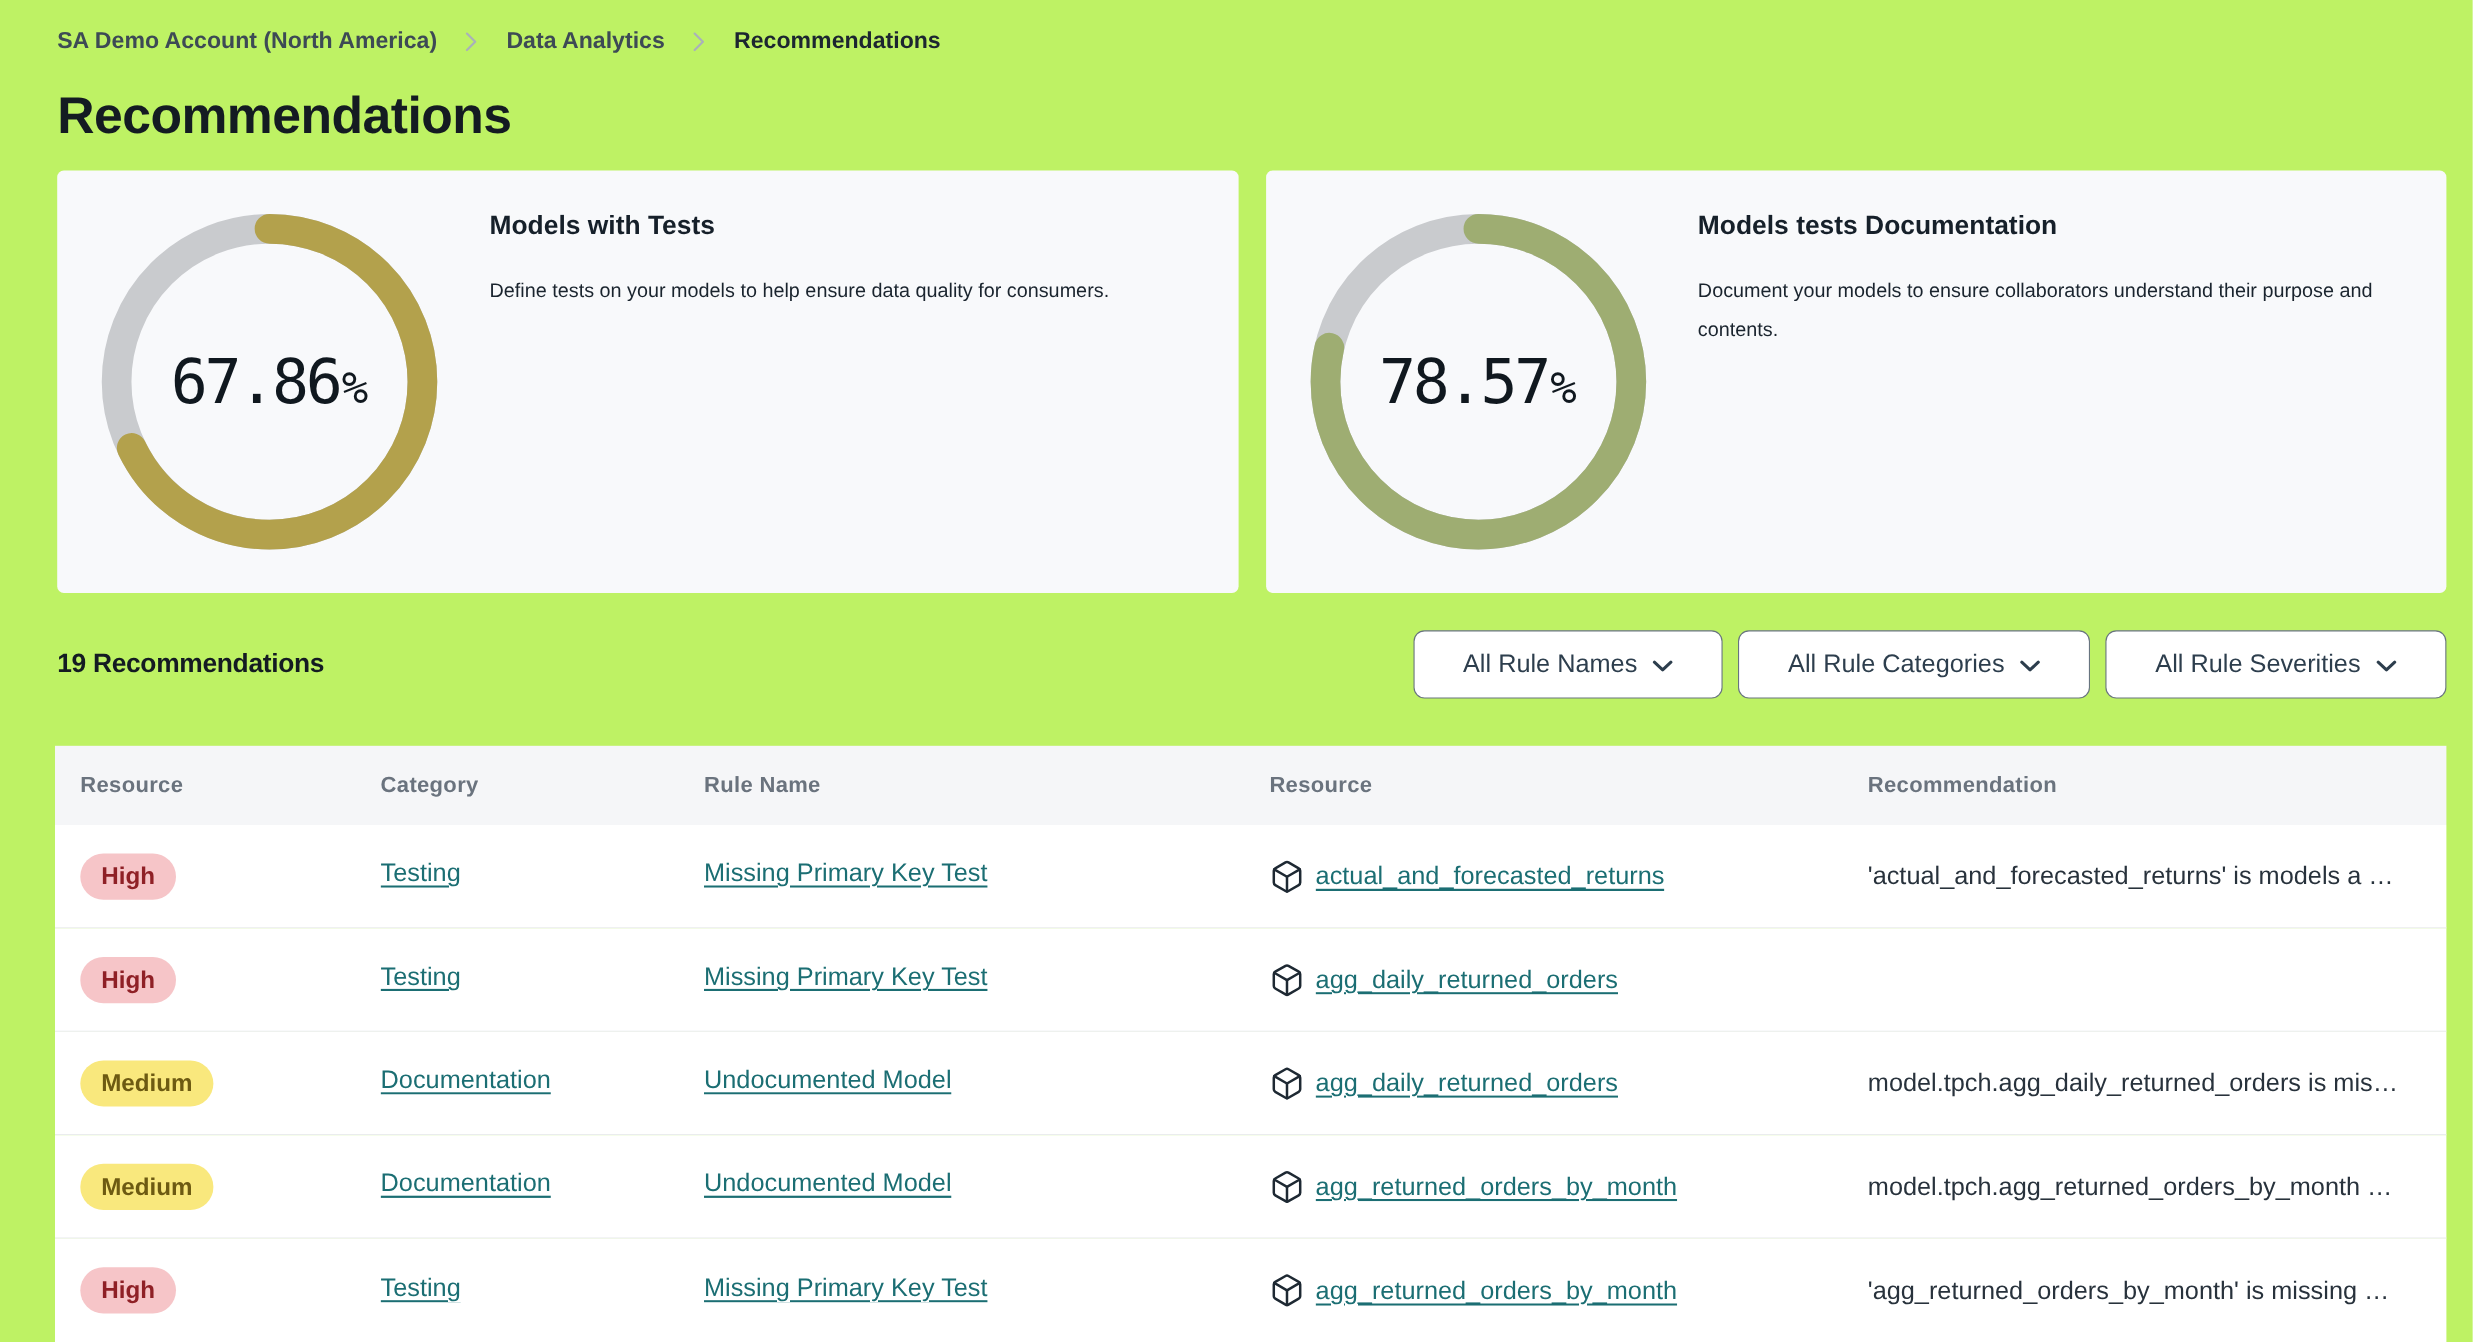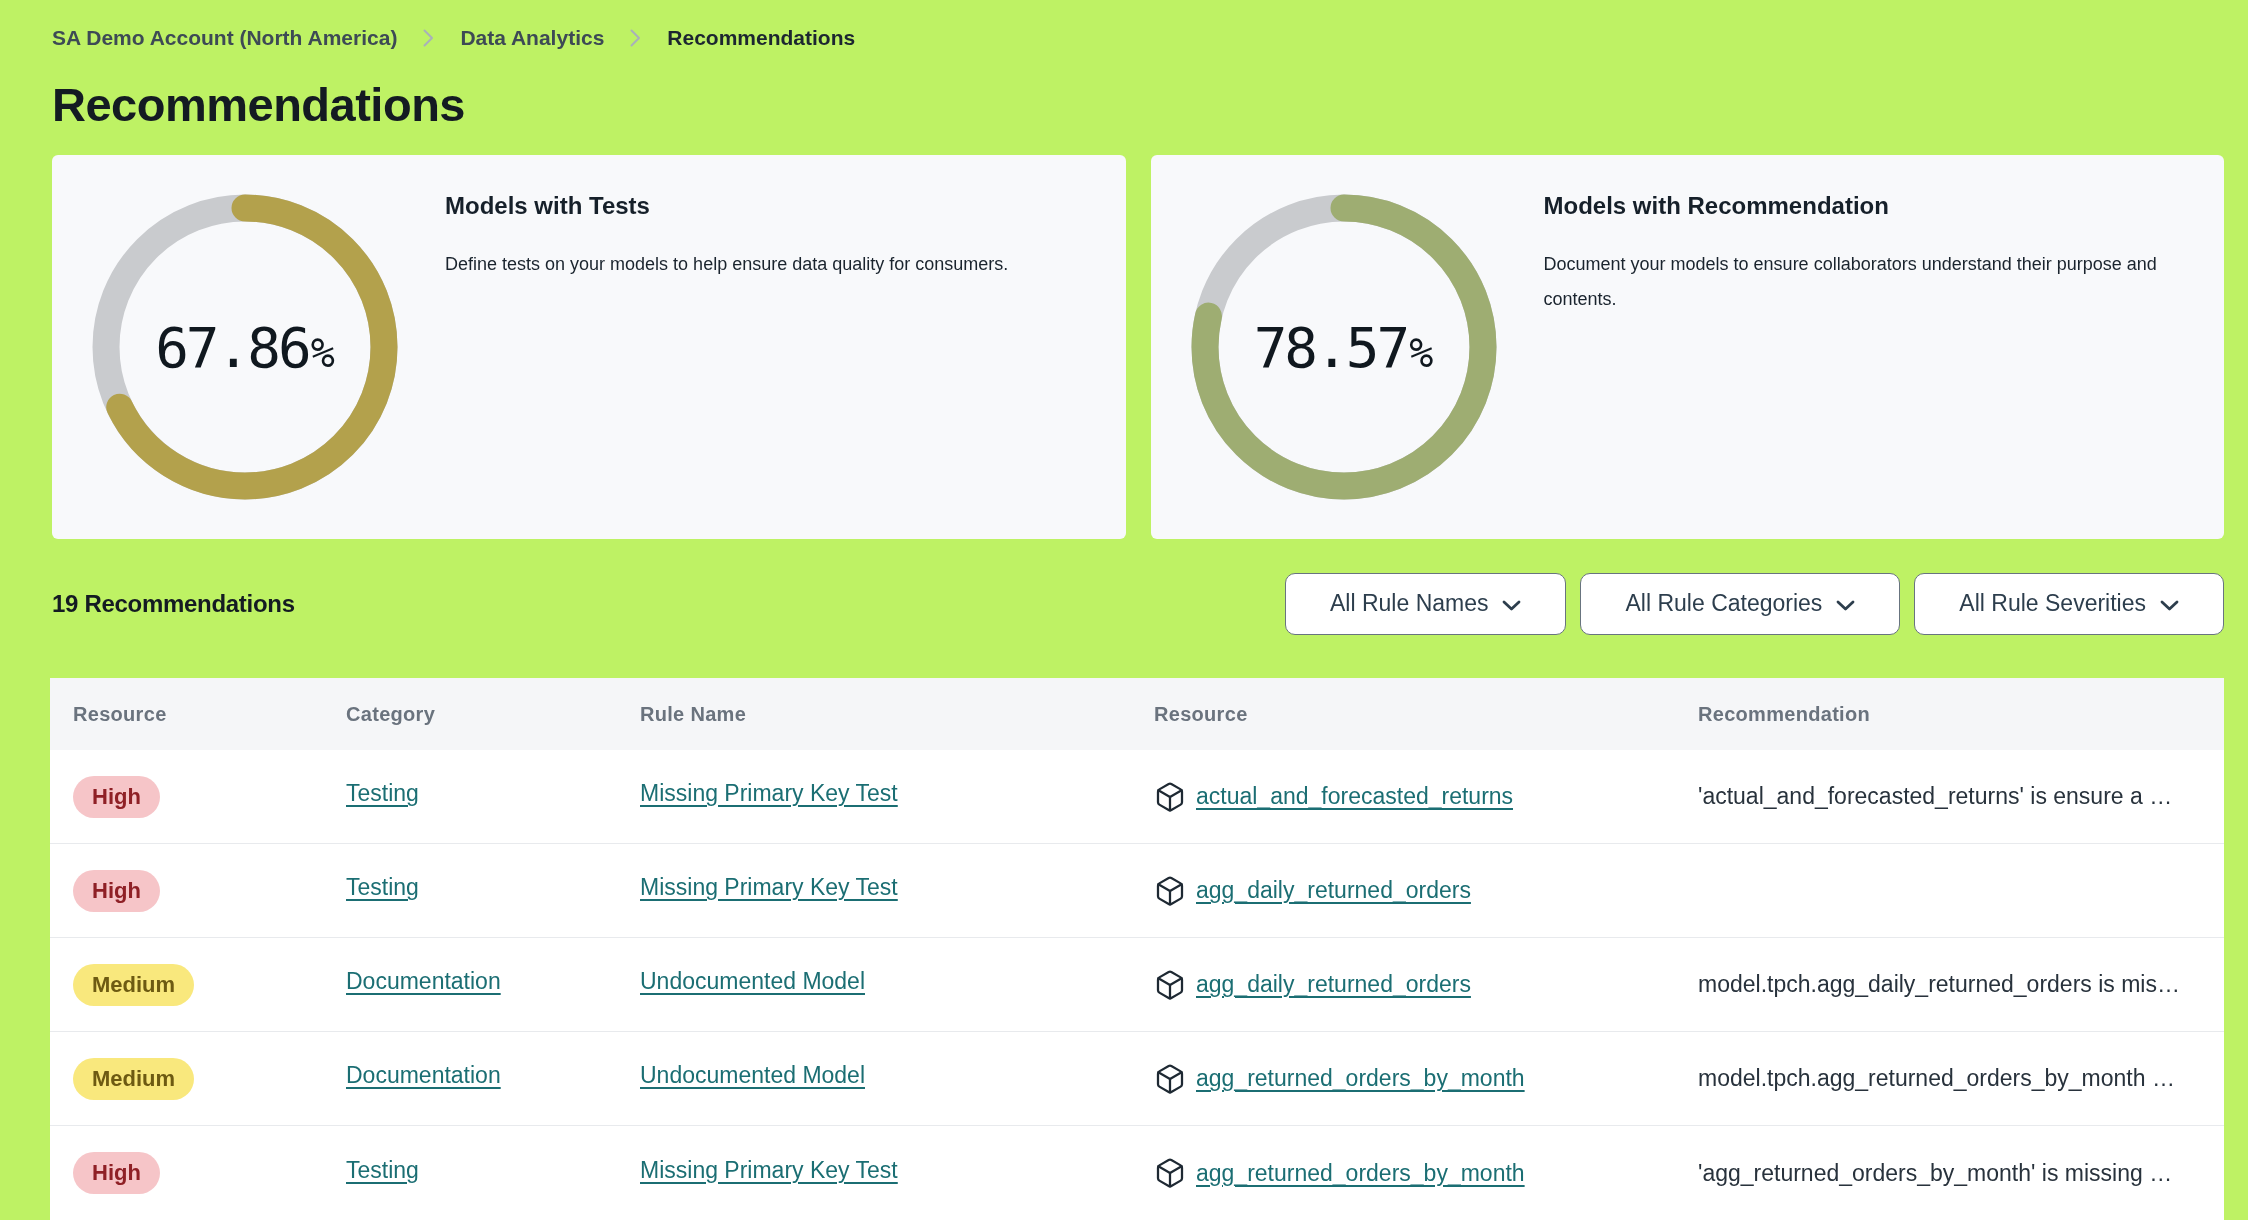--- a/index.html
+++ b/index.html
@@ -136,21 +136,21 @@
       <div class="donut-wrap">
         <svg class="donut" viewBox="0 0 310 310">
           <circle cx="155" cy="155" r="139" fill="none" stroke="#c9cbce" stroke-width="27"></circle>
           <circle class="donut-fill" cx="155" cy="155" r="139" fill="none" stroke-width="27" stroke-linecap="round" pathLength="100" transform="rotate(-90 155 155)" stroke="#9ead72" stroke-dasharray="78.57 100"></circle>
         </svg>
         <div class="donut-label">
           <div><span class="val">78.57</span><span class="sfx">%</span></div>
         </div>
       </div>
       <div class="card-text">
-        <h2 class="card-title">Models with Recommendation</h2>
+        <h2 class="card-title">Models tests Documentation</h2>
         <p class="card-desc">Document your models to ensure collaborators understand their purpose and contents.</p>
       </div>
     </section>
 
   </div>
 
   <div class="list-header">
     <h2 class="rec-count">19 Recommendations</h2>
     <div class="filters">
       <button class="filter-btn">
@@ -191,21 +191,21 @@
       <div class="td res-cell">
         <span class="cube-icon">
             <svg width="32" height="32" viewBox="0 0 24 24" fill="none" stroke="#1e2933" stroke-width="1.7" stroke-linecap="round" stroke-linejoin="round">
               <path d="M21 16V8a2 2 0 0 0-1-1.73l-7-4a2 2 0 0 0-2 0l-7 4A2 2 0 0 0 3 8v8a2 2 0 0 0 1 1.73l7 4a2 2 0 0 0 2 0l7-4A2 2 0 0 0 21 16z"></path>
               <polyline points="3.27 6.96 12 12.01 20.73 6.96"></polyline>
               <line x1="12" y1="22.08" x2="12" y2="12"></line>
             </svg>
           </span>
         <a class="tlink">actual_and_forecasted_returns</a>
       </div>
-      <div class="td rec-cell">'actual_and_forecasted_returns' is ensure a …</div>
+      <div class="td rec-cell">'actual_and_forecasted_returns' is models a …</div>
     </div>
 
     <div class="tr">
       <div class="td"><span class="badge" data-variant="high">High</span></div>
       <div class="td"><a class="tlink">Testing</a></div>
       <div class="td"><a class="tlink">Missing Primary Key Test</a></div>
       <div class="td res-cell">
         <span class="cube-icon">
             <svg width="32" height="32" viewBox="0 0 24 24" fill="none" stroke="#1e2933" stroke-width="1.7" stroke-linecap="round" stroke-linejoin="round">
               <path d="M21 16V8a2 2 0 0 0-1-1.73l-7-4a2 2 0 0 0-2 0l-7 4A2 2 0 0 0 3 8v8a2 2 0 0 0 1 1.73l7 4a2 2 0 0 0 2 0l7-4A2 2 0 0 0 21 16z"></path>

